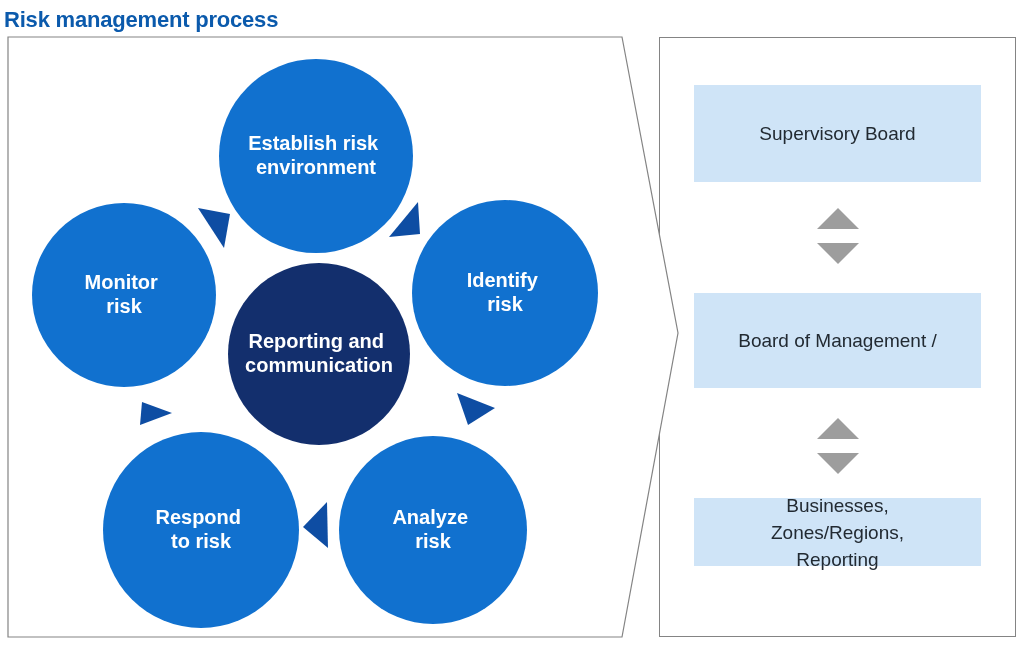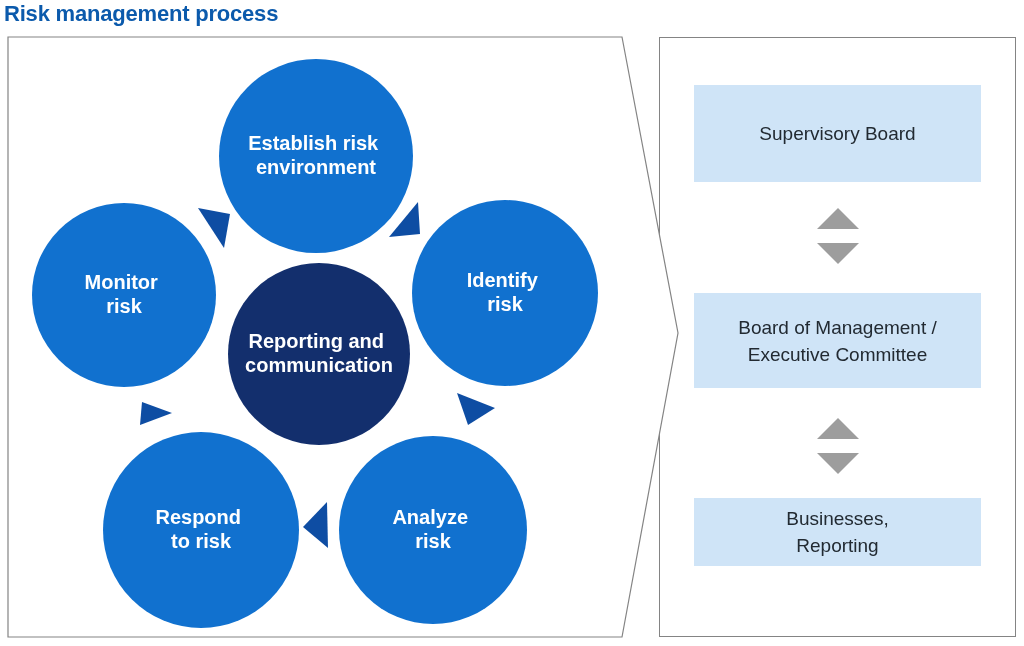--- a/index.html
+++ b/index.html
@@ -1,21 +1,21 @@
 <!DOCTYPE html>
 <html><head>
 <meta charset="utf-8">
 <style>
   html,body{margin:0;padding:0;background:#fff;}
   body{
     width:1024px;height:646px;position:relative;overflow:hidden;
     font-family:"Liberation Sans",sans-serif;
   }
   .page-title{
-    position:absolute;left:4px;top:1px;margin:0;
+    position:absolute;left:4px;top:7px;margin:0;
     font-size:22px;font-weight:bold;color:#0b5aac;letter-spacing:-0.2px;
   }
   
   .right-panel{
     position:absolute;left:659px;top:37px;width:357px;height:600px;
     border:1px solid #848484;background:#fff;box-sizing:border-box;
   }
   .gov-box{
     position:absolute;left:34px;width:287px;background:#cfe4f7;
     display:flex;flex-direction:column;justify-content:center;align-items:center;
@@ -59,30 +59,30 @@
     <div class="line">Supervisory Board</div>
   </div>
 
   <div class="arrow-pair pair1">
     <div class="tri-up"></div>
     <div class="tri-down"></div>
   </div>
 
   <div class="gov-box box2">
     <div class="line">Board of Management /</div>
-    <div class="line">Executive Committee</div>
   </div>
 
   <div class="arrow-pair pair2">
     <div class="tri-up"></div>
     <div class="tri-down"></div>
   </div>
 
   <div class="gov-box box3">
     <div class="line">Businesses,</div>
+    <div class="line">Zones/Regions,</div>
     <div class="line">Reporting</div>
   </div>
 
 </div>
 
 <svg class="diagram" width="1024" height="646" viewBox="0 0 1024 646">
 
   <polygon points="8,37 622,37 678,333 622,637 8,637" fill="#ffffff" stroke="#848484" stroke-width="1.2"></polygon>
 
   <circle cx="316" cy="156" r="97" fill="#1171cf"></circle>

